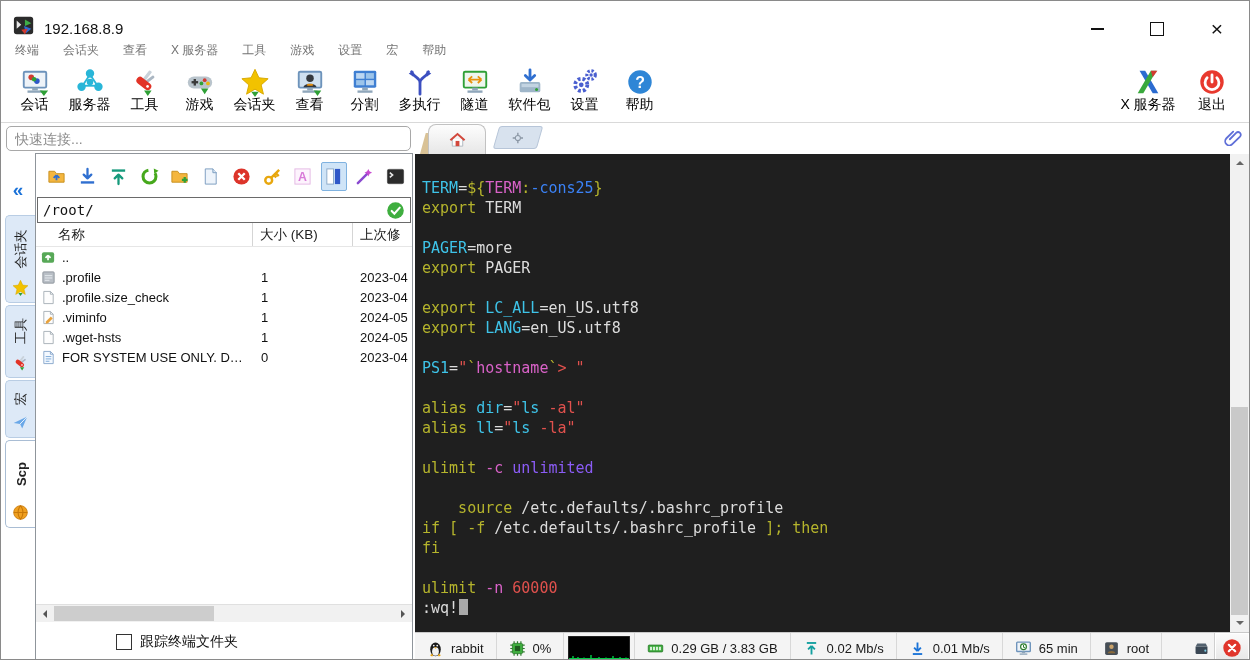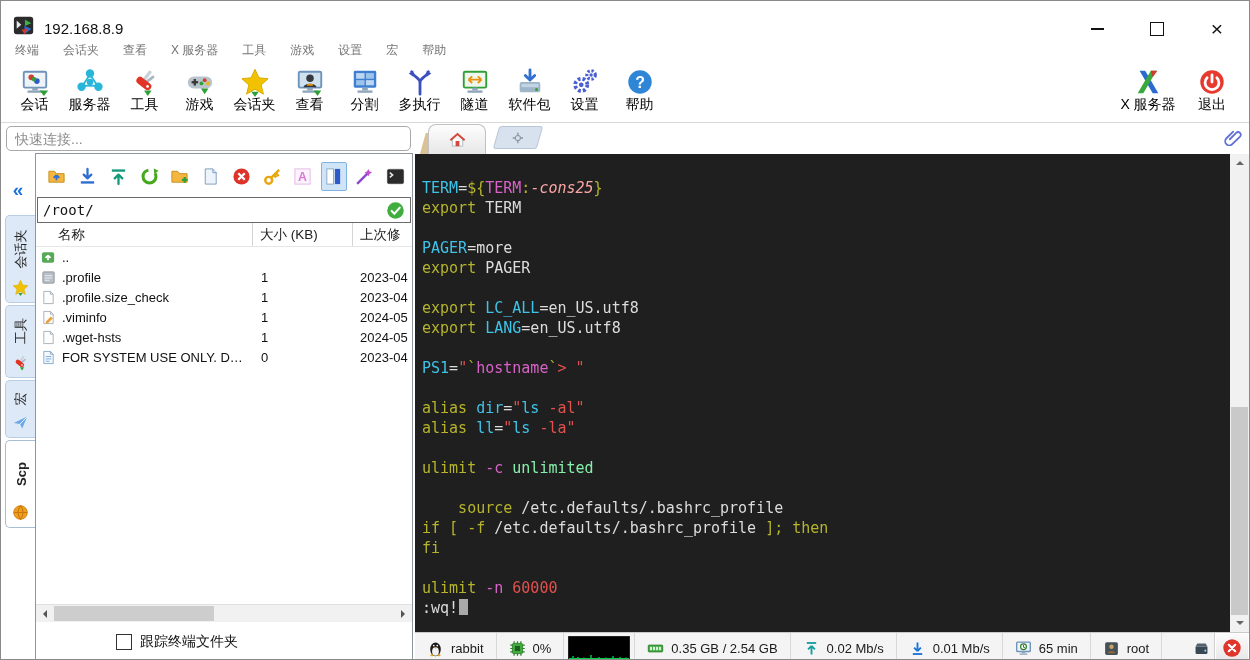--- a/index.html
+++ b/index.html
@@ -617,35 +617,35 @@
       </div>
       <span class="paperclip">
           <svg viewBox="0 0 20 20">
             <path d="M6.5 12.5l7-7a3 3 0 0 1 4.3 4.2L9.2 18A4.6 4.6 0 0 1 2.7 11.4L10.2 4" fill="none" stroke="#5f6fd8" stroke-width="2" stroke-linecap="round"></path>
           </svg>
         </span>
     </div>
 
     <div class="term-wrap" id="term-wrap" style="background: rgb(31, 31, 31);">
       <div class="term" id="term">
-          <div class="tl"><span style="color: rgb(62, 195, 232);">TERM</span><span style="color: rgb(220, 220, 220);">=</span><span style="color: rgb(181, 180, 44);">${</span><span style="color: rgb(217, 98, 200);">TERM</span><span style="color: rgb(181, 180, 44);">:</span><span style="color: #fca5a5; font-style: italic;">-cons25</span><span style="color: rgb(181, 180, 44);">}</span></div>
+          <div class="tl"><span style="color: rgb(62, 195, 232);">TERM</span><span style="color: rgb(220, 220, 220);">=</span><span style="color: rgb(181, 180, 44);">${</span><span style="color: rgb(217, 98, 200);">TERM</span><span style="color: rgb(181, 180, 44);">:</span><span style="color: #3b82f6;">-cons25</span><span style="color: rgb(181, 180, 44);">}</span></div>
           <div class="tl"><span style="color: rgb(181, 180, 44);">export</span><span style="color: rgb(220, 220, 220);"> TERM</span></div>
           <div class="tl">&nbsp;</div>
           <div class="tl"><span style="color: rgb(62, 195, 232);">PAGER</span><span style="color: rgb(220, 220, 220);">=more</span></div>
           <div class="tl"><span style="color: rgb(181, 180, 44);">export</span><span style="color: rgb(220, 220, 220);"> PAGER</span></div>
           <div class="tl">&nbsp;</div>
           <div class="tl"><span style="color: rgb(181, 180, 44);">export</span><span style="color: rgb(220, 220, 220);"> </span><span style="color: rgb(62, 195, 232);">LC_ALL</span><span style="color: rgb(220, 220, 220);">=en_US.utf8</span></div>
           <div class="tl"><span style="color: rgb(181, 180, 44);">export</span><span style="color: rgb(220, 220, 220);"> </span><span style="color: rgb(62, 195, 232);">LANG</span><span style="color: rgb(220, 220, 220);">=en_US.utf8</span></div>
           <div class="tl">&nbsp;</div>
           <div class="tl"><span style="color: rgb(62, 195, 232);">PS1</span><span style="color: rgb(220, 220, 220);">=</span><span style="color: rgb(224, 81, 77);">"</span><span style="color: rgb(181, 180, 44);">`</span><span style="color: rgb(217, 98, 200);">hostname</span><span style="color: rgb(181, 180, 44);">`</span><span style="color: rgb(224, 81, 77);">&gt; "</span></div>
           <div class="tl">&nbsp;</div>
           <div class="tl"><span style="color: rgb(181, 180, 44);">alias</span><span style="color: rgb(220, 220, 220);"> </span><span style="color: rgb(62, 195, 232);">dir</span><span style="color: rgb(220, 220, 220);">=</span><span style="color: rgb(224, 81, 77);">"</span><span style="color: rgb(62, 195, 232);">ls</span><span style="color: rgb(224, 81, 77);"> -al</span><span style="color: rgb(224, 81, 77);">"</span></div>
           <div class="tl"><span style="color: rgb(181, 180, 44);">alias</span><span style="color: rgb(220, 220, 220);"> </span><span style="color: rgb(62, 195, 232);">ll</span><span style="color: rgb(220, 220, 220);">=</span><span style="color: rgb(224, 81, 77);">"</span><span style="color: rgb(62, 195, 232);">ls</span><span style="color: rgb(224, 81, 77);"> -la</span><span style="color: rgb(224, 81, 77);">"</span></div>
           <div class="tl">&nbsp;</div>
-          <div class="tl"><span style="color: rgb(181, 180, 44);">ulimit</span><span style="color: rgb(220, 220, 220);"> </span><span style="color: rgb(217, 98, 200);">-c</span><span style="color: #86efac;"> unlimited</span></div>
+          <div class="tl"><span style="color: rgb(181, 180, 44);">ulimit</span><span style="color: rgb(220, 220, 220);"> </span><span style="color: rgb(217, 98, 200);">-c</span><span style="color: #8b5cf6;"> unlimited</span></div>
           <div class="tl">&nbsp;</div>
           <div class="tl"><span style="color: rgb(181, 180, 44);">    source</span><span style="color: rgb(220, 220, 220);"> /etc.defaults/.bashrc_profile</span></div>
           <div class="tl"><span style="color: rgb(181, 180, 44);">if [ -f</span><span style="color: rgb(220, 220, 220);"> /etc.defaults/.bashrc_profile </span><span style="color: rgb(181, 180, 44);">]; then</span></div>
           <div class="tl"><span style="color: rgb(181, 180, 44);">fi</span></div>
           <div class="tl">&nbsp;</div>
           <div class="tl"><span style="color: rgb(181, 180, 44);">ulimit</span><span style="color: rgb(220, 220, 220);"> </span><span style="color: rgb(217, 98, 200);">-n</span><span style="color: rgb(220, 220, 220);"> </span><span style="color: rgb(224, 81, 77);">60000</span></div>
           <div class="tl"><span style="color: rgb(220, 220, 220);">:wq!</span><span class="cursor" style="background: rgb(169, 169, 169);"></span></div>
         </div>
       <div class="vscroll">
         <span class="vs-btn">
@@ -698,21 +698,21 @@
             <svg viewBox="0 0 20 20">
               <rect x="1.5" y="6" width="17" height="8" rx="1" fill="#3fae3f" stroke="#2c7c2c"></rect>
               <g fill="#d8f0d8">
                 <rect x="3.5" y="8" width="2.4" height="4"></rect>
                 <rect x="7" y="8" width="2.4" height="4"></rect>
                 <rect x="10.5" y="8" width="2.4" height="4"></rect>
                 <rect x="14" y="8" width="2.4" height="4"></rect>
               </g>
             </svg>
           </span>
-      <span>0.35 GB / 2.54 GB</span>
+      <span>0.29 GB / 3.83 GB</span>
         </div>
         <div class="sb-seg">
       <span class="sb-ic">
             <svg viewBox="0 0 20 20">
               <path d="M4.5 3.5h11" stroke="#14a0a0" stroke-width="2.2"></path>
               <path d="M10 17V7M10 7l-4 4M10 7l4 4" stroke="#14a0a0" stroke-width="2.2" fill="none"></path>
             </svg>
           </span>
       <span>0.02 Mb/s</span>
         </div>

